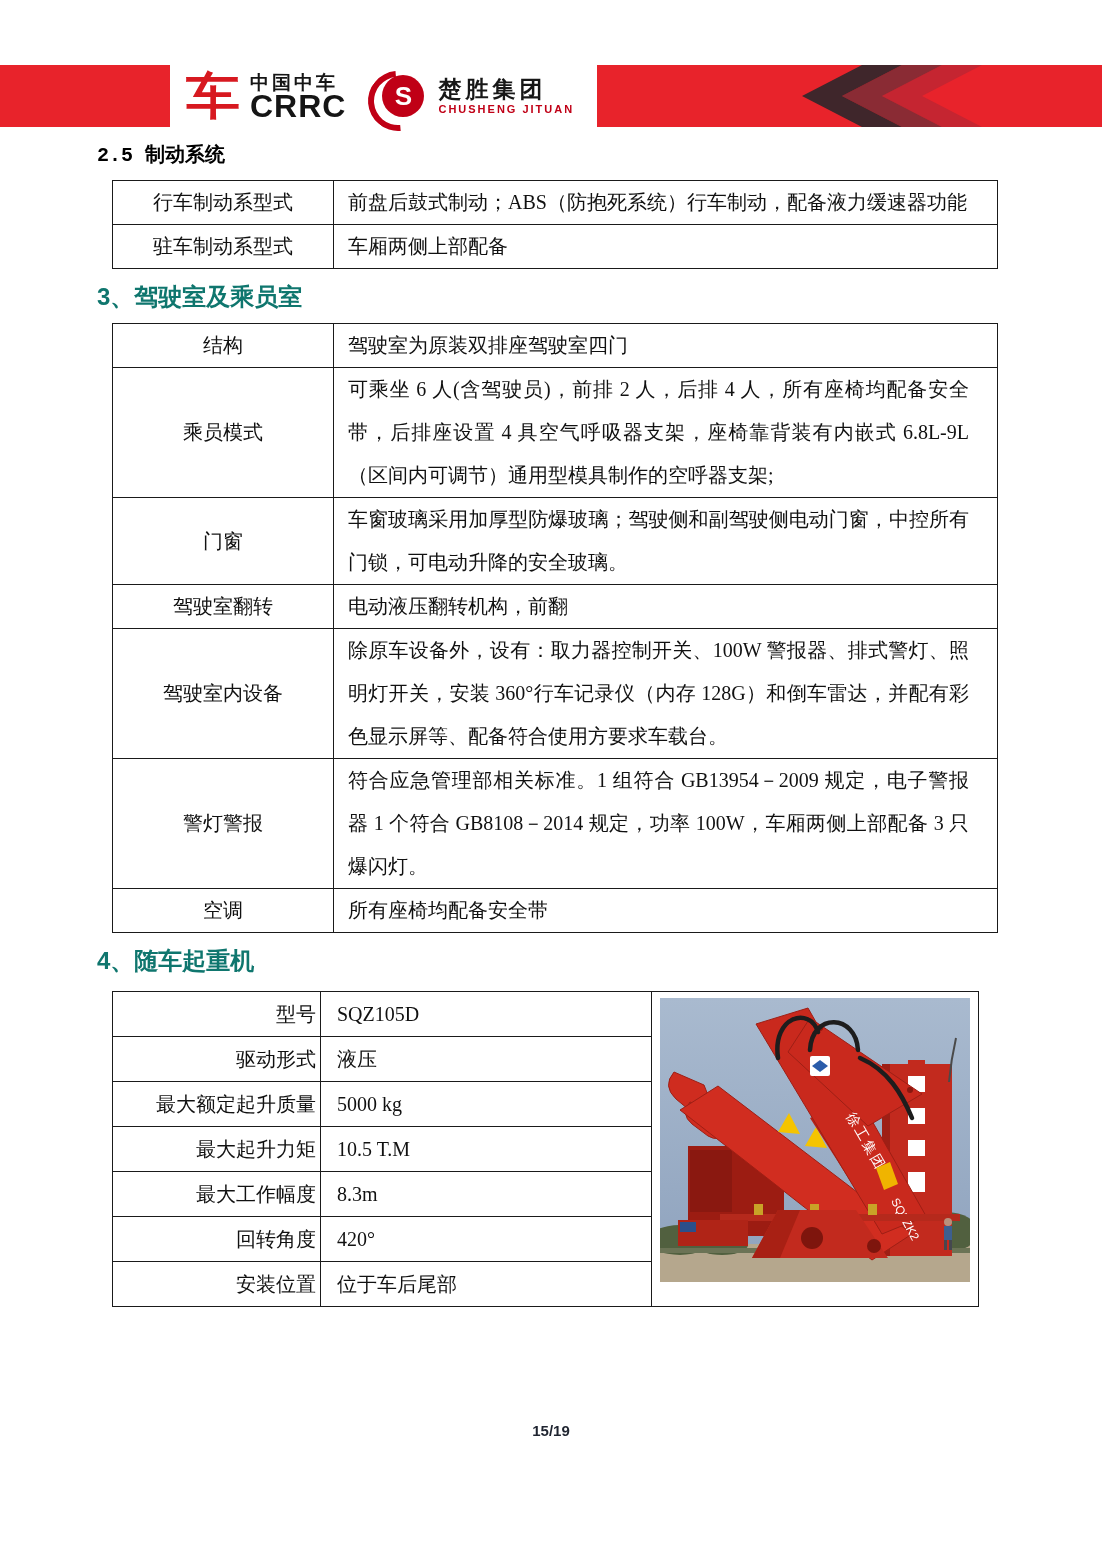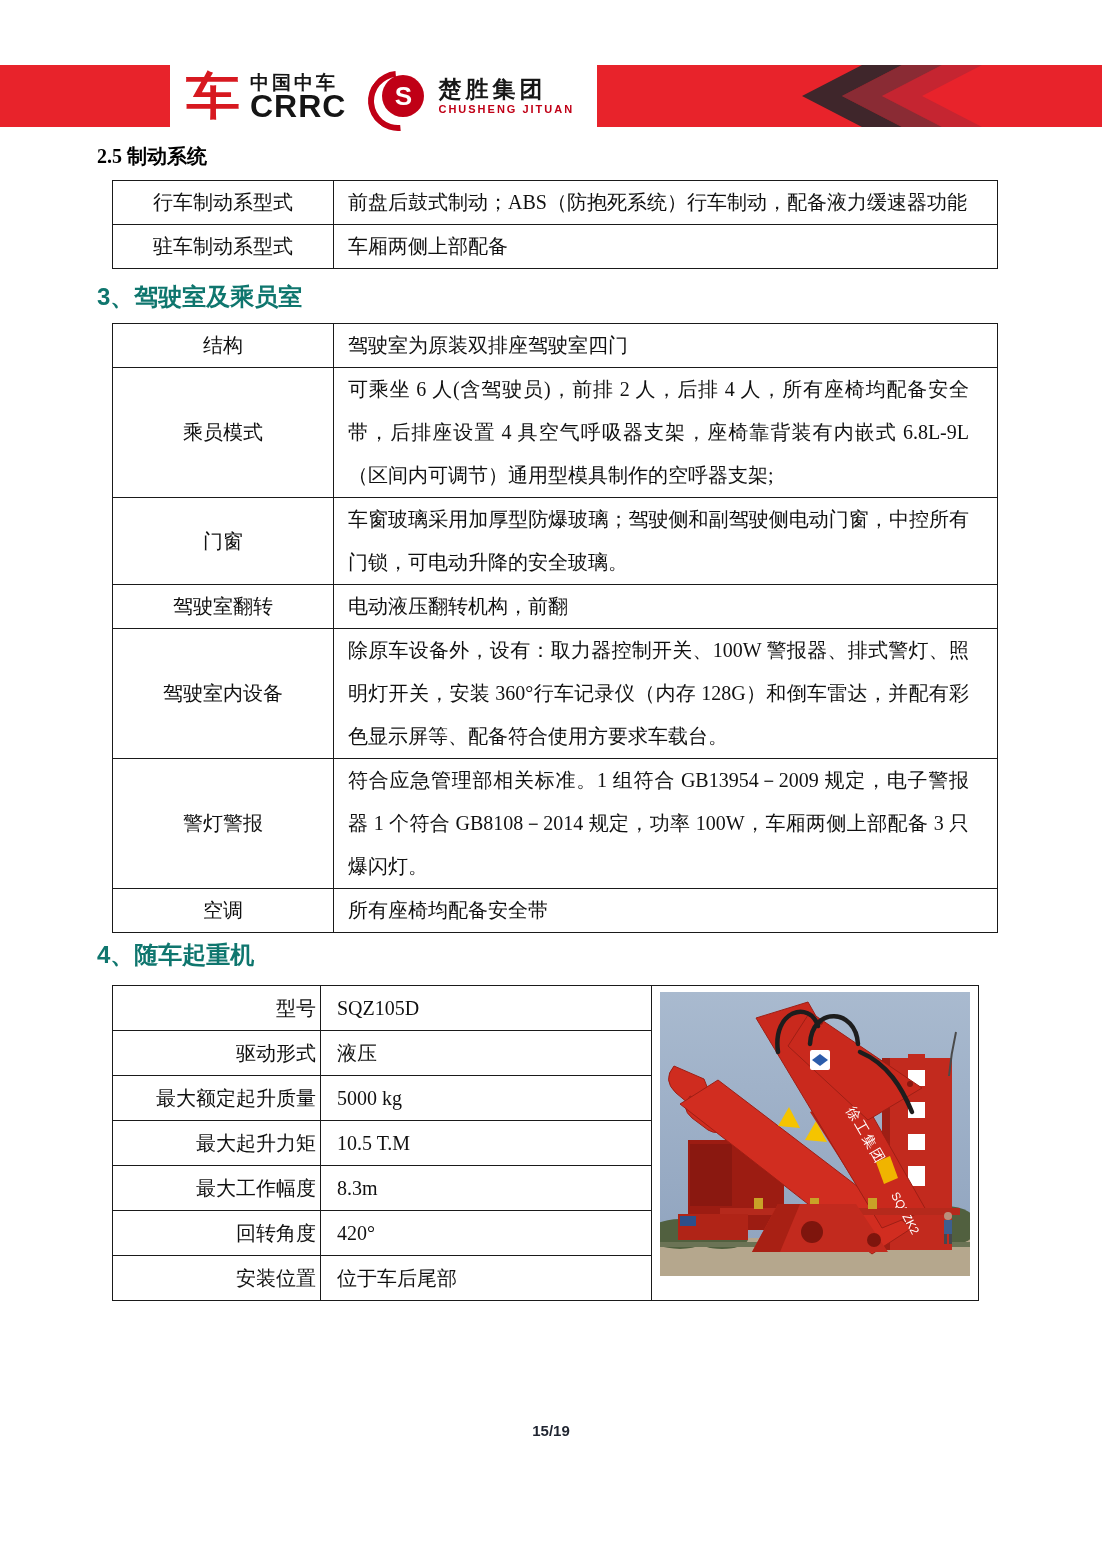--- a/index.html
+++ b/index.html
@@ -37,23 +37,23 @@
   .cs-emblem{
     position:absolute;left:10px;top:6px;width:42px;height:42px;border-radius:50%;
     background:var(--chusheng-red);color:#fff;display:flex;align-items:center;justify-content:center;
     font-family:"Liberation Sans",sans-serif;font-weight:800;font-size:26px;
   }
   .cs-names{display:flex;flex-direction:column;}
   .cs-cn{font-family:"Liberation Sans",sans-serif;font-weight:800;font-size:23px;line-height:26px;letter-spacing:4px;color:#171717;}
   .cs-en{font-family:"Liberation Sans",sans-serif;font-weight:700;font-size:11px;letter-spacing:2px;color:var(--chusheng-red);line-height:14px;}
   
   .content{padding-top:143px;}
-  .h-small{margin:0 0 11px 97px;font-family:Liberation Serif, serif;font-weight:700;font-size:20px;line-height:26px;color:#000;}
+  .h-small{margin:0 0 11px 97px;font-family:Liberation Mono, monospace;font-weight:700;font-size:20px;line-height:26px;color:#000;}
   .h-big{margin:12px 0 10px 97px;font-family:"Liberation Sans",sans-serif;font-weight:700;font-size:24px;line-height:32px;color:#0f766e;}
-  .h-big.second{margin-top:6px;margin-bottom:14px;}
+  .h-big.second{margin-top:12px;margin-bottom:14px;}
   table{border-collapse:collapse;margin-left:112px;table-layout:fixed;}
   td{border:1px solid var(--border);box-sizing:border-box;font-size:20px;line-height:43px;vertical-align:middle;}
   .lbl{width:221px;text-align:center;padding:0 16px;}
   .val{width:664px;text-align:justify;padding:0 28px 0 14px;}
   .crane-table td{line-height:44px;height:44px;}
   .lbl3{width:208px;text-align:right;padding:0 4px;}
   .val3{width:331px;padding:0 8px 0 16px;}
   .photo3{width:326px;padding:6px 8px 18px 8px;vertical-align:top;}
   .photo-svg{display:block;width:310px;height:284px;}
   .footer{

